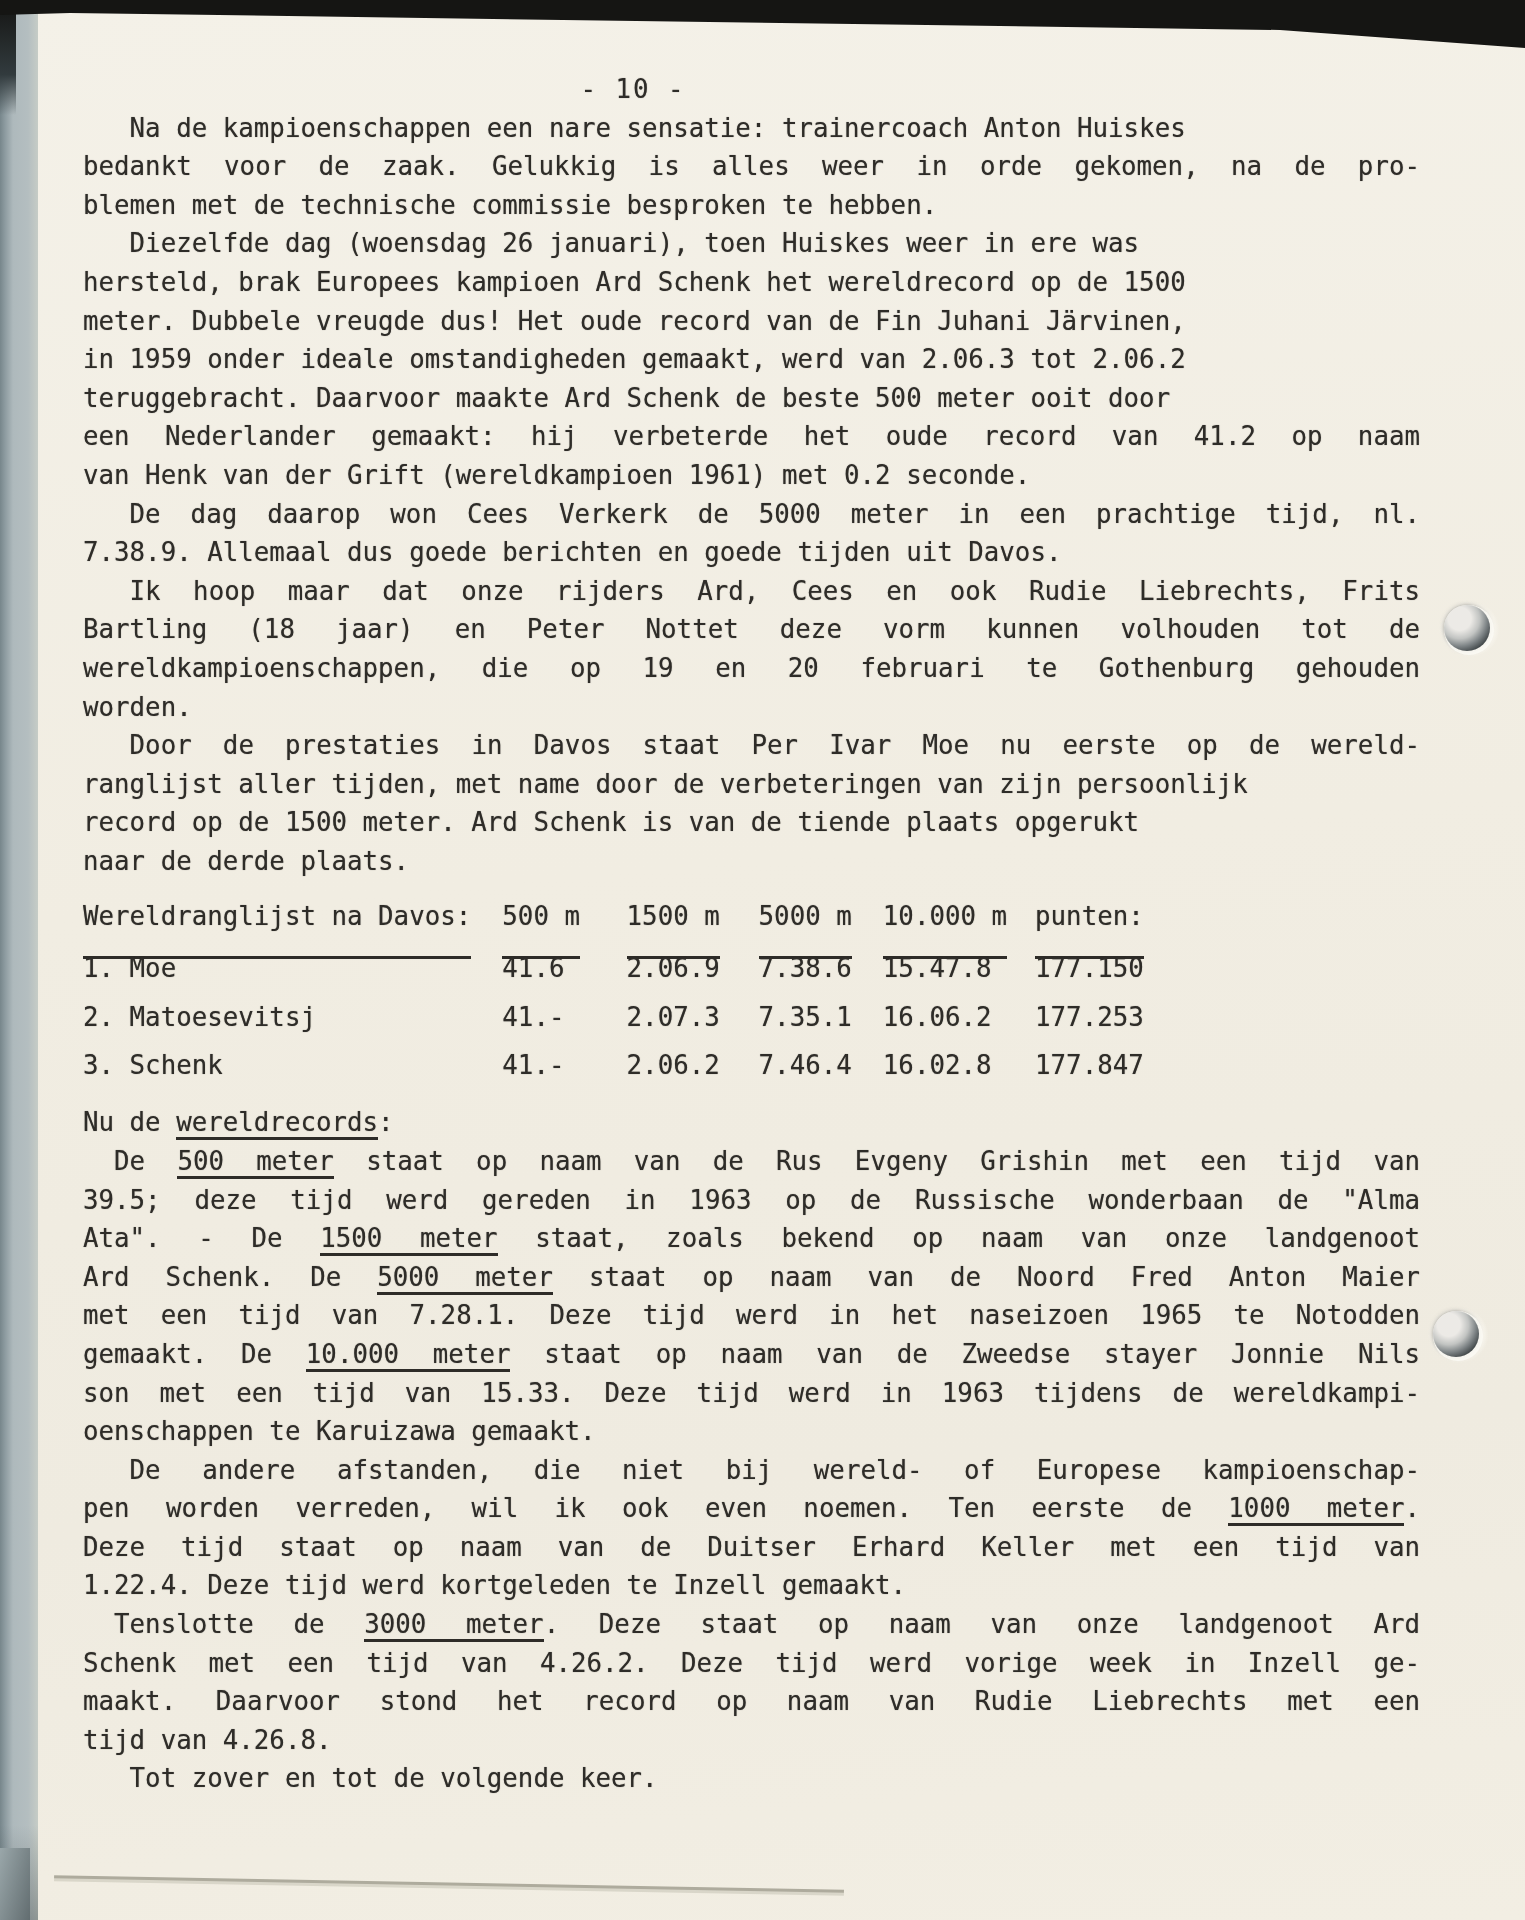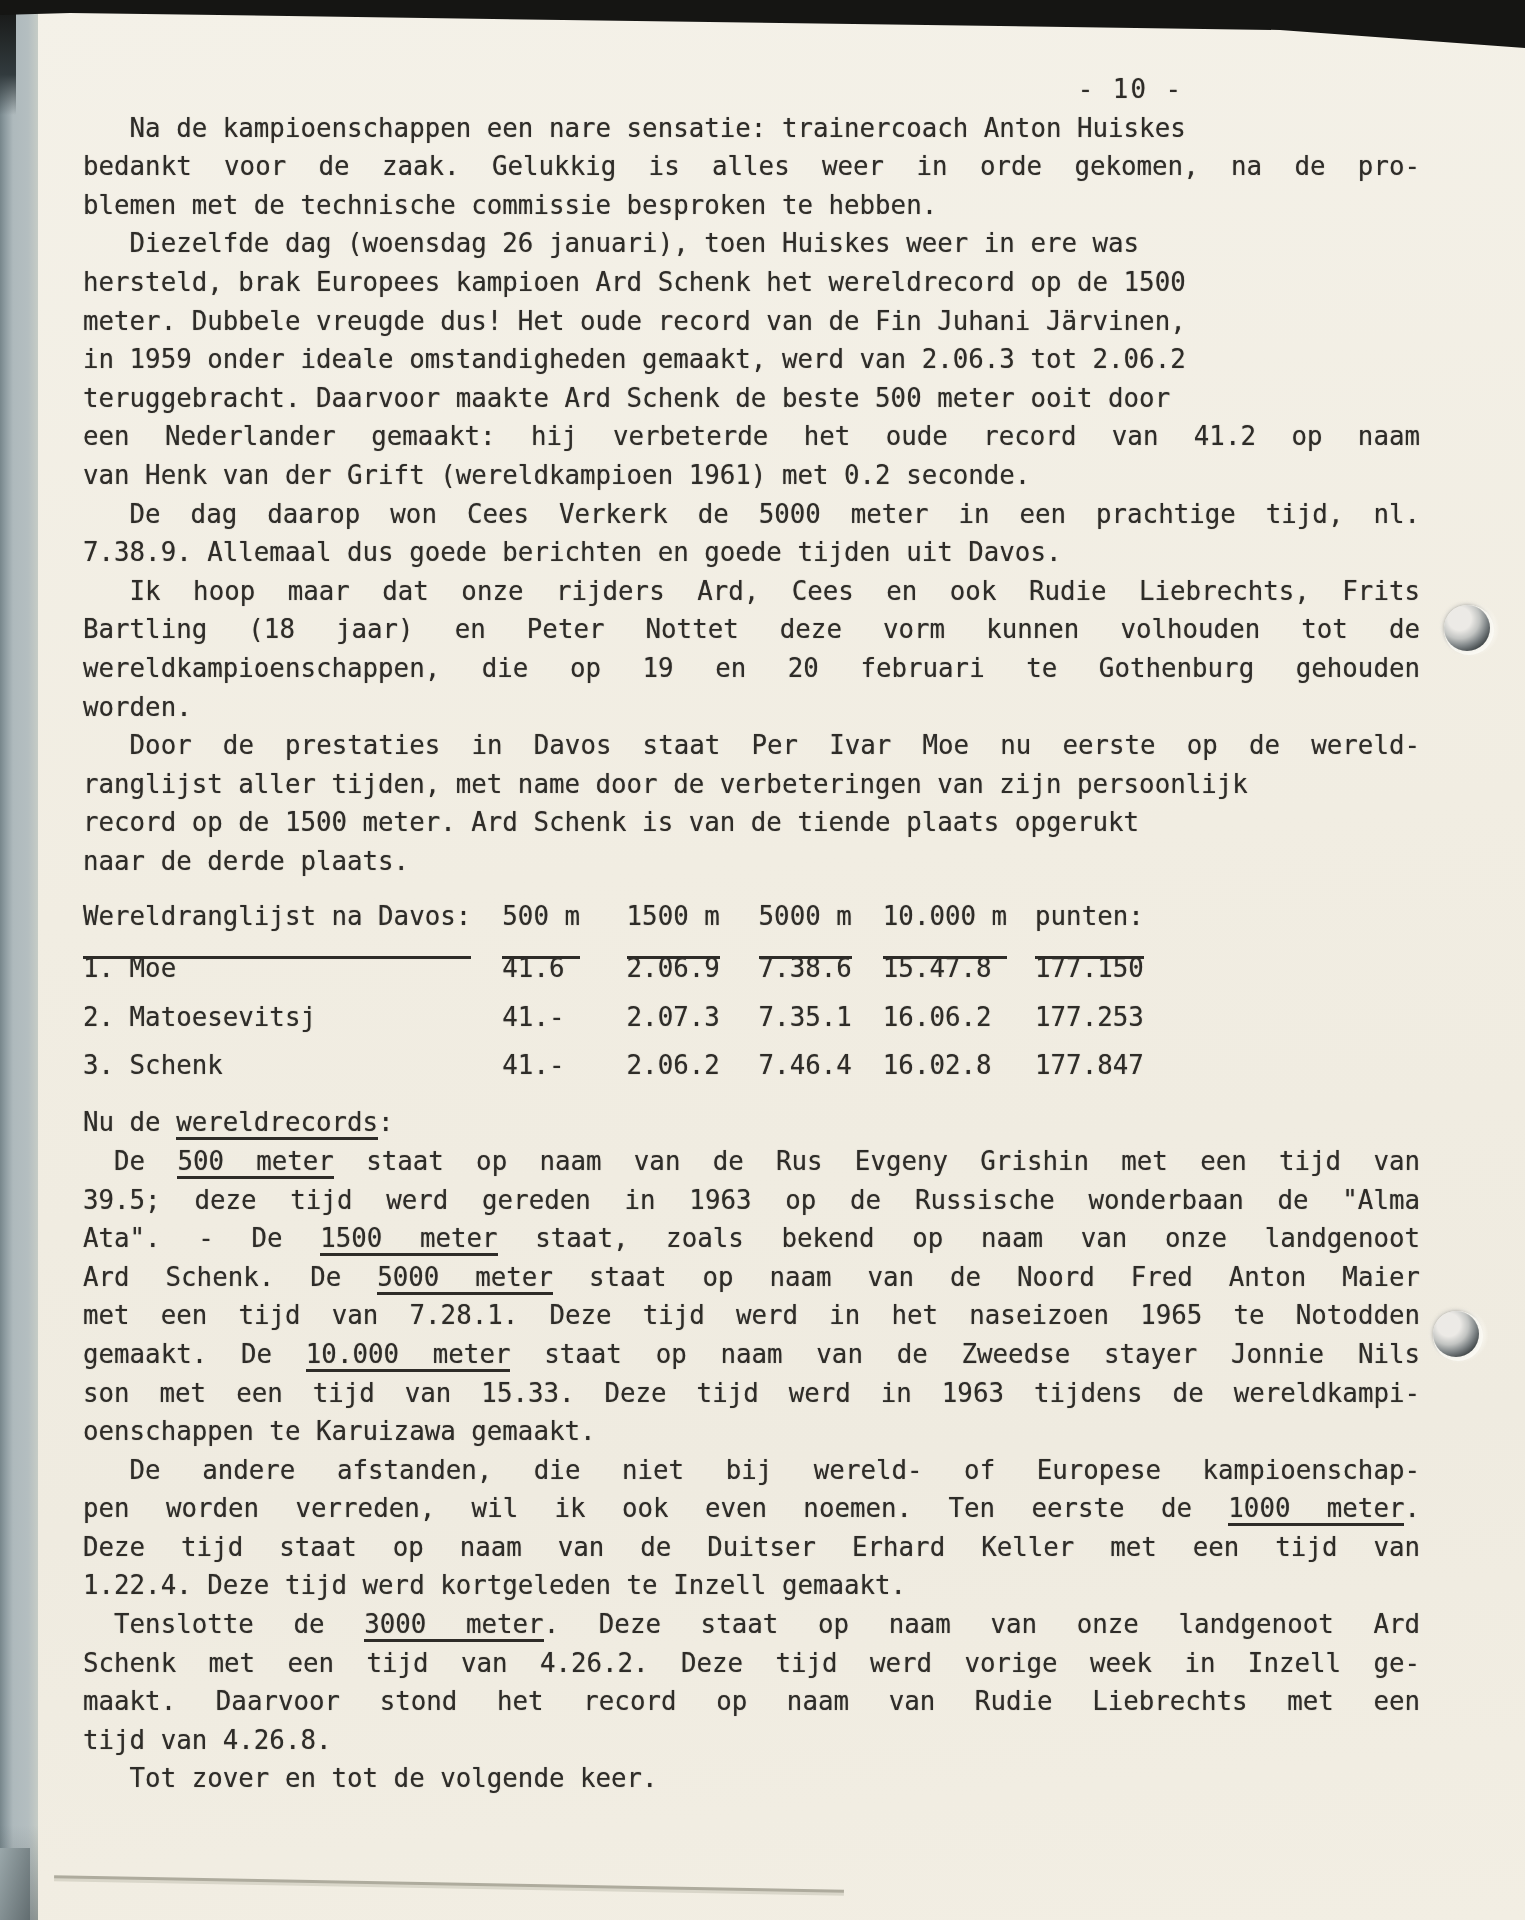--- a/index.html
+++ b/index.html
@@ -48,21 +48,21 @@
     position:absolute;left:49px;top:70px;width:1420px;
     font-size:25.8px;line-height:38.6px;color:#2e2c28;
     text-shadow:0 0 1px rgba(46,44,40,.55);
     white-space:pre;
   }
   .ln{min-height:38.6px;}
   .ln.j{
     white-space:normal;width:1337px;box-sizing:border-box;
     text-align:justify;text-align-last:justify;
   }
-  .title{width:1100px;text-align:right;letter-spacing:2px;}
+  .title{width:1100px;text-align:center;letter-spacing:2px;}
   .u{border-bottom:3px solid currentColor;}
 
   
   .tbl{position:relative;margin-top:18px;margin-bottom:14px;}
   .trow{position:relative;height:48.3px;line-height:48.3px;}
   .trow.thead{height:46px;line-height:36px;}
   .tcell{position:absolute;top:0;white-space:pre;}
   .thead .tcell{border-bottom:3px solid currentColor;padding-bottom:22px;}
 
   

